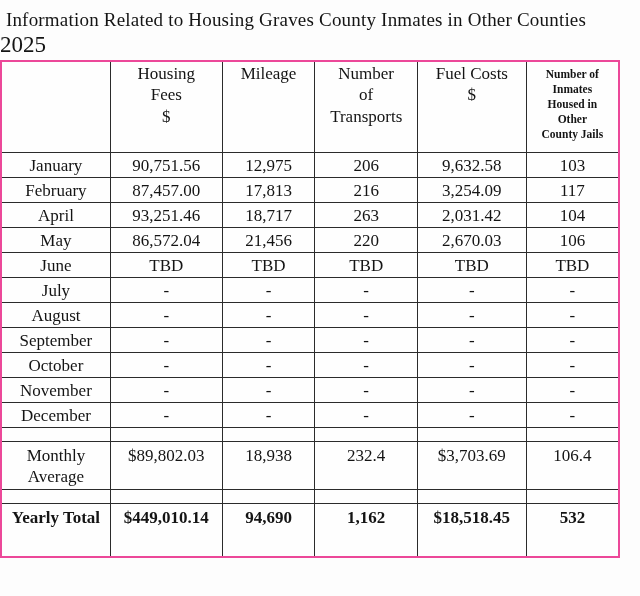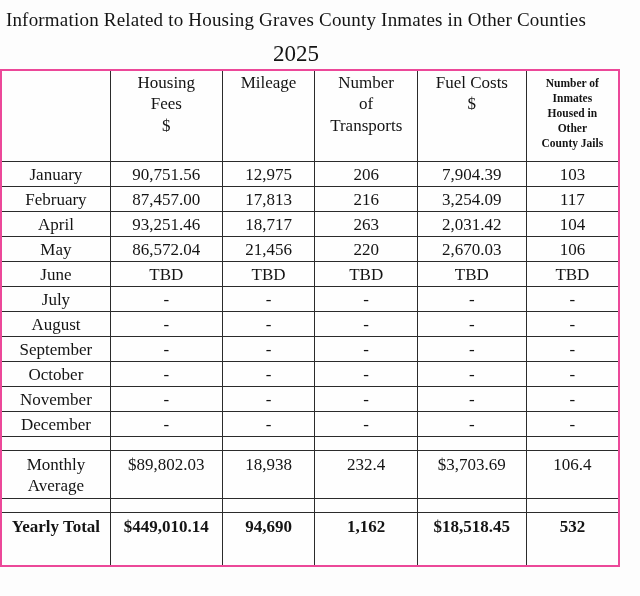--- a/index.html
+++ b/index.html
@@ -18,24 +18,23 @@
     height: 596px;
     padding-top: 9px;
   }
   .title {
     text-align: center;
     font-size: 19px;
     line-height: 1.15;
     letter-spacing: 0.2px;
   }
   .year {
-    text-align: center;
     font-size: 23px;
     line-height: 1.1;
-    margin-top: 10px;
+    margin-top: 1px;
   }
   table.grid {
     border-collapse: collapse;
     table-layout: fixed;
     width: 620px;
     margin: 3px auto 0 auto;
     border: 2px solid #ec4899;
     background: #fefefe;
   }
   table.grid th, table.grid td {
@@ -114,21 +113,21 @@
 Other
 County Jails</th>
         </tr>
       </thead>
     <tbody>
         <tr class="month-row">
           <th>January</th>
           <td>90,751.56</td>
           <td>12,975</td>
           <td>206</td>
-          <td>7,904.39</td>
+          <td>9,632.58</td>
           <td>103</td>
         </tr>
         <tr class="month-row">
           <th>February</th>
           <td>87,457.00</td>
           <td>17,813</td>
           <td>216</td>
           <td>3,254.09</td>
           <td>117</td>
         </tr>

